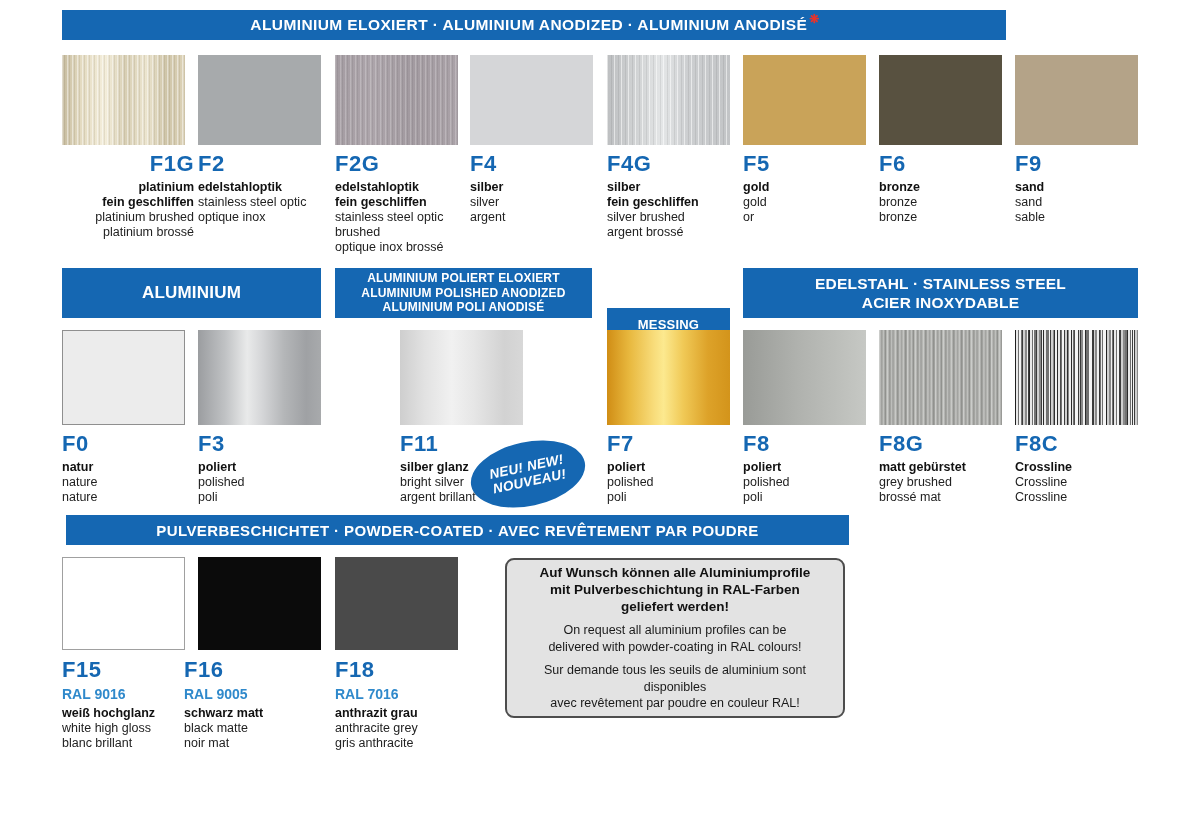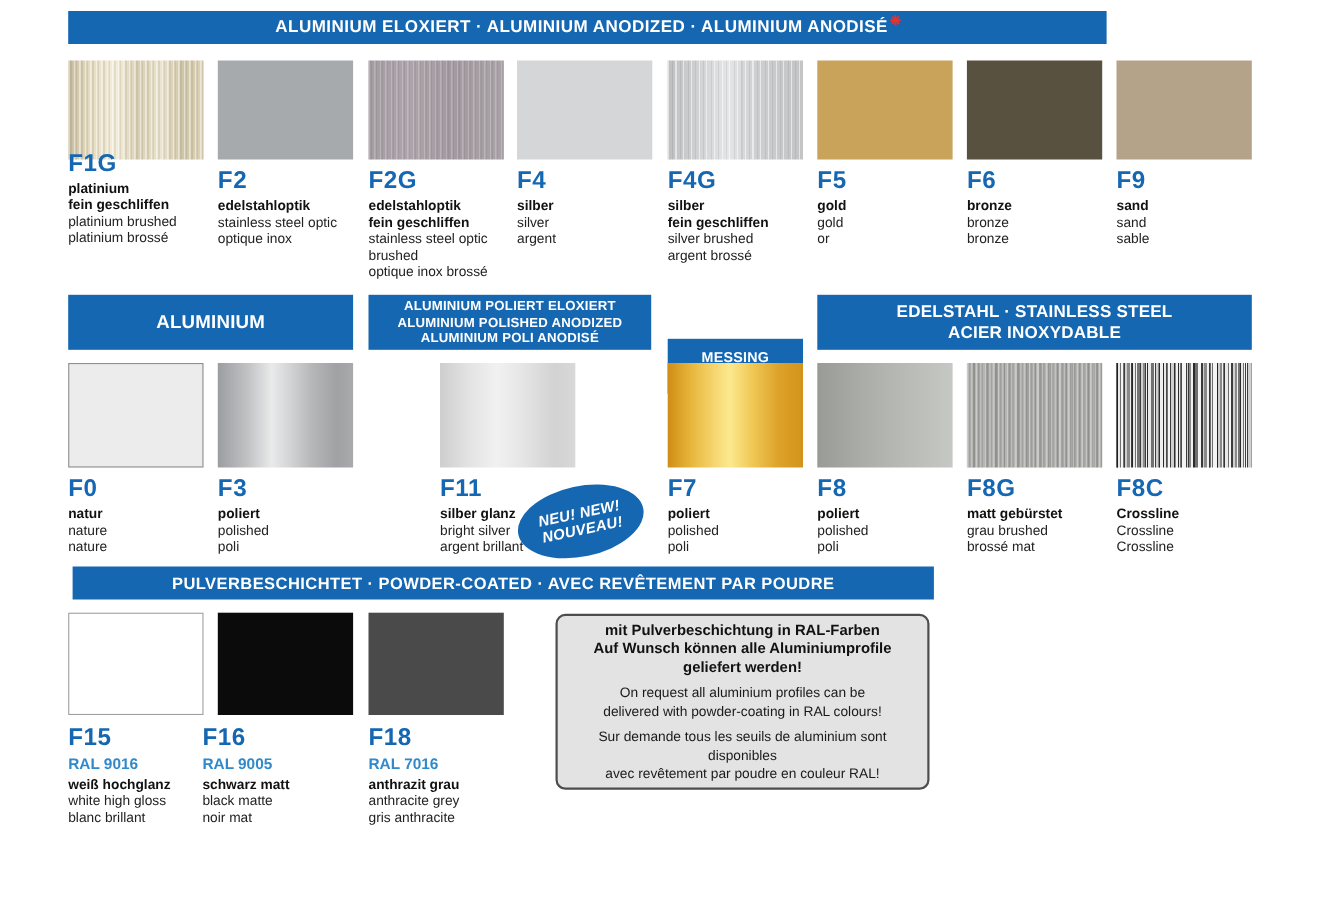--- a/index.html
+++ b/index.html
@@ -113,36 +113,36 @@
   <span>PULVERBESCHICHTET  ·  POWDER-COATED · AVEC REVÊTEMENT PAR POUDRE</span>
 </div>
 
 <div class="abs badge">
   <div>NEU! NEW!</div>
   <div>NOUVEAU!</div>
 </div>
 
 <div class="abs infobox">
   <div class="info-de">
+    <div>Auf Wunsch können alle Aluminiumprofile</div>
     <div>mit Pulverbeschichtung in RAL-Farben</div>
-    <div>Auf Wunsch können alle Aluminiumprofile</div>
     <div>geliefert werden!</div>
   </div>
   <div class="info-en">
     <div>On request all aluminium profiles can be</div>
     <div>delivered with powder-coating in RAL colours!</div>
   </div>
   <div class="info-fr">
     <div>Sur demande tous les seuils de aluminium sont disponibles</div>
     <div>avec revêtement par poudre en couleur RAL!</div>
   </div>
 </div>
 
 <div class="abs swatch sw-f1g" style="left: 62px; top: 55px; width: 123px; height: 90px;"></div>
-<div class="abs lblbox" style="left: 62px; top: 136px;">
+<div class="abs lblbox" style="left: 62px; top: 152px; text-align: right;">
     <div class="code">F1G</div>
     <div class="lbl-bold">platinium</div>
     <div class="lbl-bold">fein geschliffen</div>
     <div class="lbl-reg">platinium brushed</div>
     <div class="lbl-reg">platinium brossé</div>
   </div>
 <div class="abs swatch sw-f2" style="left: 198px; top: 55px; width: 123px; height: 90px;"></div>
 <div class="abs lblbox" style="left: 198px; top: 152px;">
     <div class="code">F2</div>
     <div class="lbl-bold">edelstahloptik</div>
@@ -226,21 +226,21 @@
 <div class="abs lblbox" style="left: 743px; top: 432px;">
     <div class="code">F8</div>
     <div class="lbl-bold">poliert</div>
     <div class="lbl-reg">polished</div>
     <div class="lbl-reg">poli</div>
   </div>
 <div class="abs swatch sw-f8g" style="left: 879px; top: 330px; width: 123px; height: 95px;"></div>
 <div class="abs lblbox" style="left: 879px; top: 432px;">
     <div class="code">F8G</div>
     <div class="lbl-bold">matt gebürstet</div>
-    <div class="lbl-reg">grau brushed</div>
+    <div class="lbl-reg">grey brushed</div>
     <div class="lbl-reg">brossé mat</div>
   </div>
 <div class="abs swatch sw-f8c" style="left: 1015px; top: 330px; width: 123px; height: 95px;"></div>
 <div class="abs lblbox" style="left: 1015px; top: 432px;">
     <div class="code">F8C</div>
     <div class="lbl-bold">Crossline</div>
     <div class="lbl-reg">Crossline</div>
     <div class="lbl-reg">Crossline</div>
   </div>
 <div class="abs swatch sw-f15" style="left: 62px; top: 557px; width: 123px; height: 93px;"></div>

